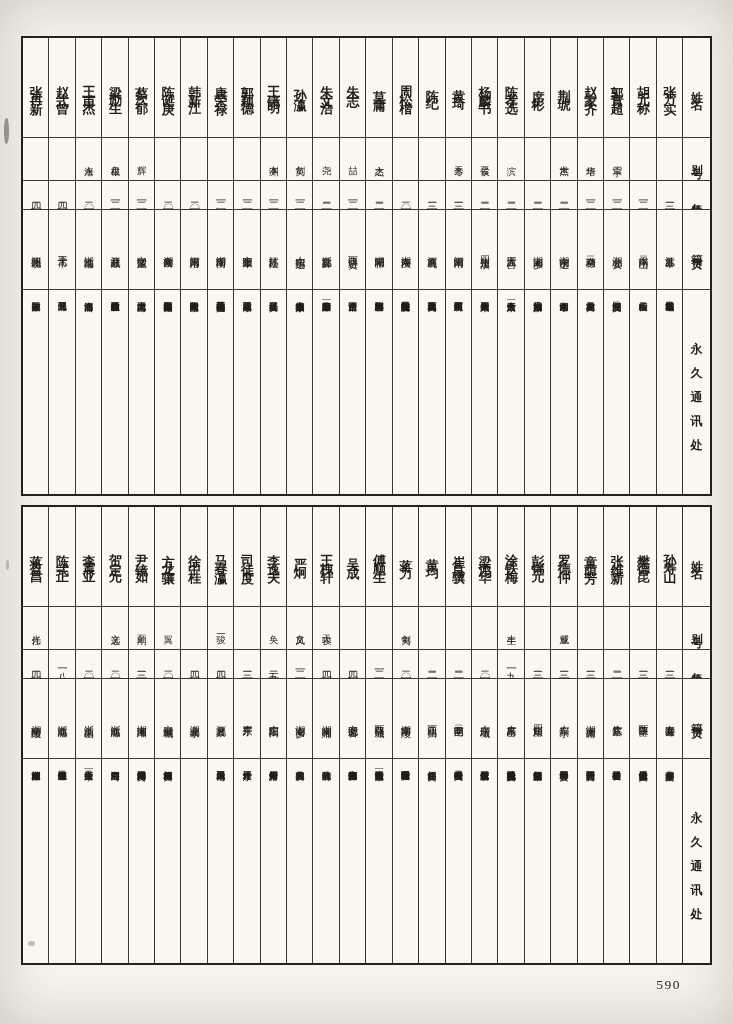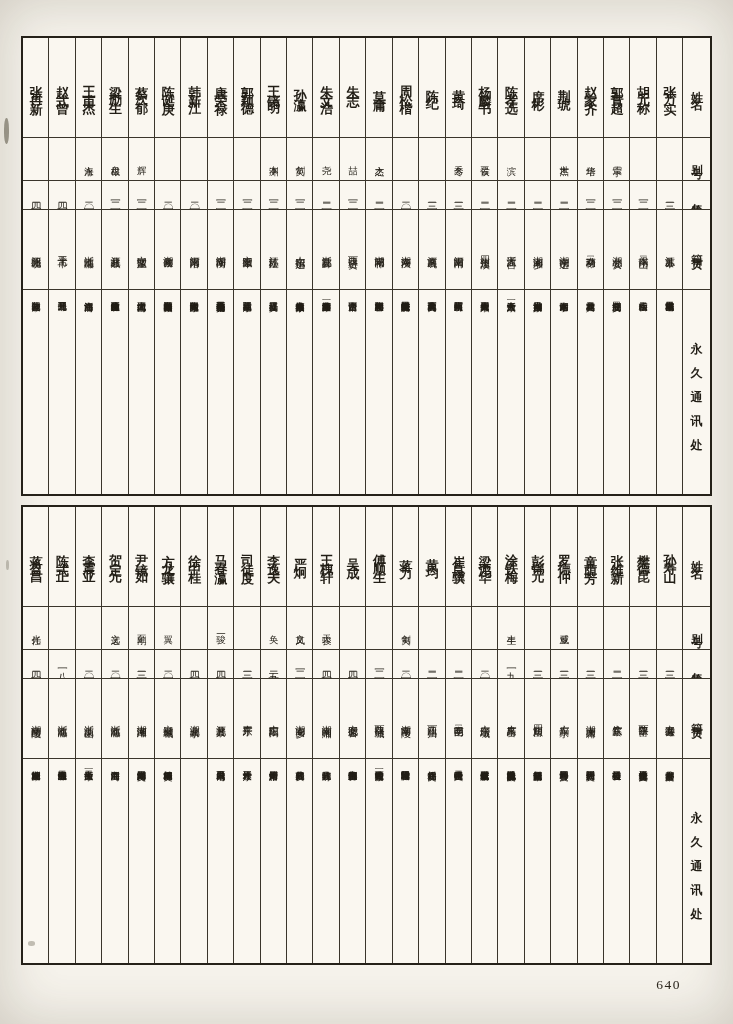--- a/index.html
+++ b/index.html
@@ -965,18 +965,18 @@
         </div>
       <div class="cell c-native">
           <span>籍贯</span>
         </div>
       <div class="cell c-addr">
           <span>永久通讯处</span>
         </div>
     </div>
   </div>
 
-  <div class="page-number">640</div>
+  <div class="page-number">590</div>
 
   <div class="artifact a1"></div>
   <div class="artifact a2"></div>
   <div class="artifact a3"></div>
 </div>
 
 </body></html>

